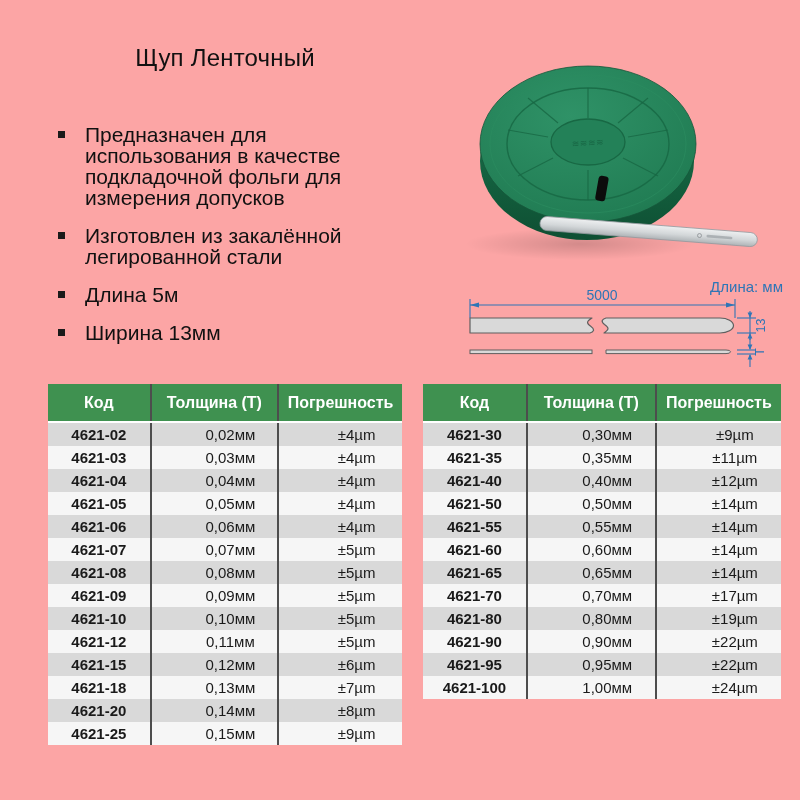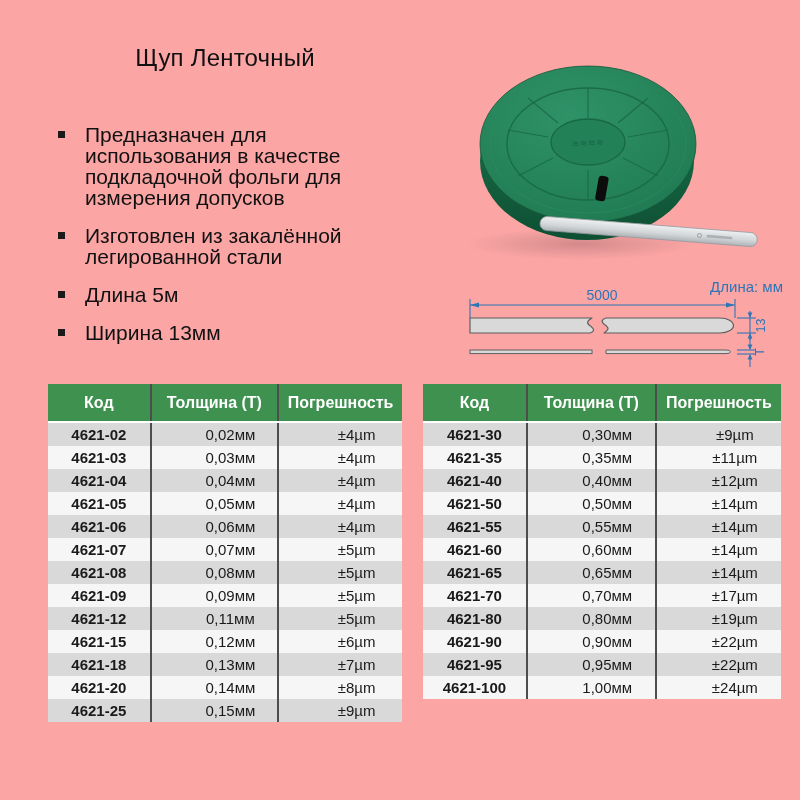--- a/index.html
+++ b/index.html
@@ -208,20 +208,25 @@
             <td>4621-08</td>
             <td>0,08мм</td>
             <td>±5µm</td>
           </tr>
           <tr>
             <td>4621-09</td>
             <td>0,09мм</td>
             <td>±5µm</td>
           </tr>
           <tr>
+            <td>4621-10</td>
+            <td>0,10мм</td>
+            <td>±5µm</td>
+          </tr>
+          <tr>
             <td>4621-12</td>
             <td>0,11мм</td>
             <td>±5µm</td>
           </tr>
           <tr>
             <td>4621-15</td>
             <td>0,12мм</td>
             <td>±6µm</td>
           </tr>
           <tr>

